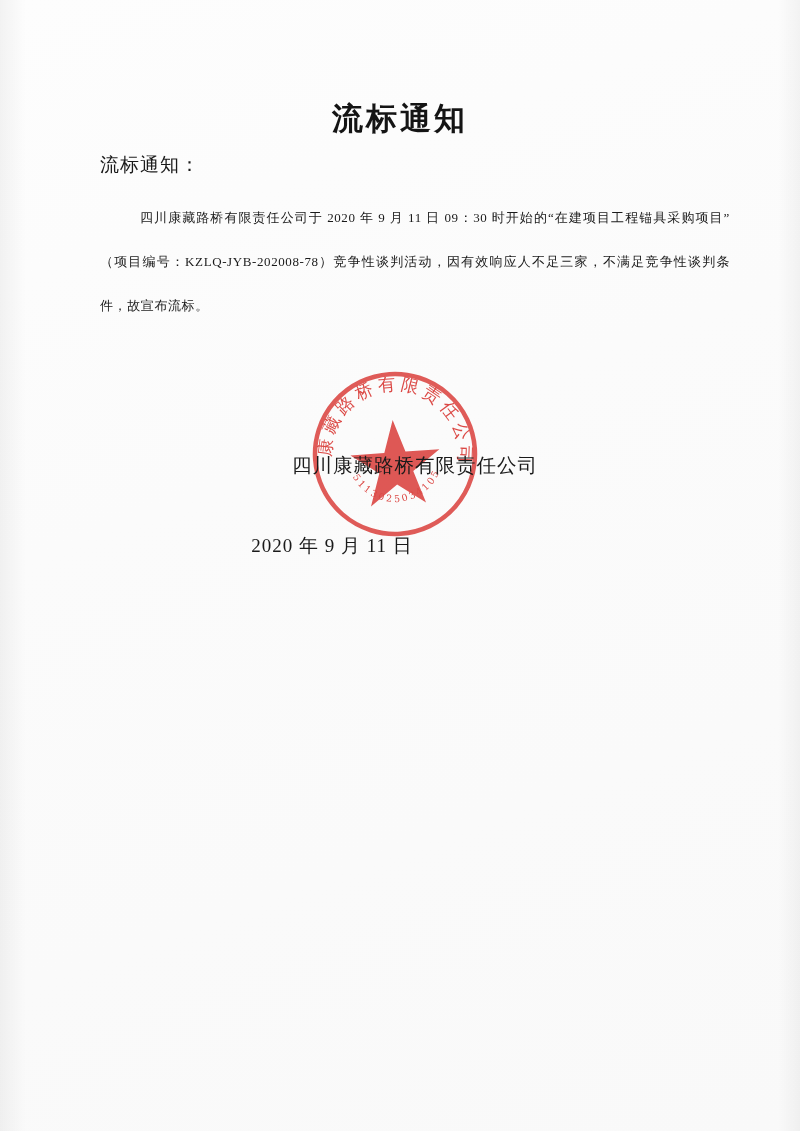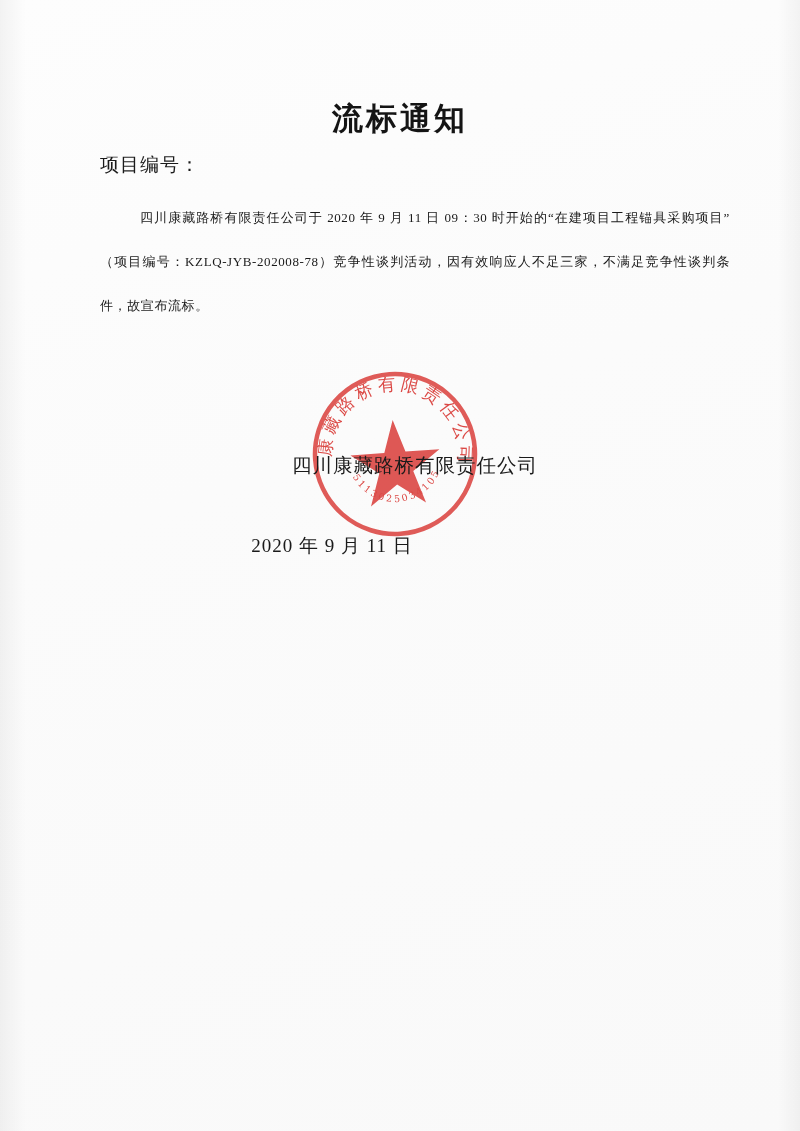--- a/index.html
+++ b/index.html
@@ -112,21 +112,21 @@
     font-family: "DejaVu Serif", "Liberation Serif", serif;
   }
 </style>
 </head>
 <body>
 
 <div class="page">
 
   <div class="doc-title">流标通知</div>
 
-  <div class="salutation">项目编号：</div>
+  <div class="salutation">流标通知：</div>
 
   <div class="body-text">四川康藏路桥有限责任公司于 2020 年 9 月 11 日 09：30 时开始的“在建项目工程锚具采购项目”（项目编号：KZLQ-JYB-202008-78）竞争性谈判活动，因有效响应人不足三家，不满足竞争性谈判条件，故宣布流标。</div>
 
   <div class="seal">
     <svg width="172" height="172" viewBox="0 0 172 172" xmlns="http://www.w3.org/2000/svg">
       <defs>
         <path id="ringPath" d="M 86,86 m -64,0 a 64,64 0 1,1 128,0 a 64,64 0 1,1 -128,0"></path>
         <path id="bottomPath" d="M 86,86 m -48,0 a 48,48 0 1,0 96,0"></path>
       </defs>
       <circle cx="86" cy="86" r="80" fill="none" stroke="#d5231f" stroke-width="4.5" opacity="0.9"></circle>

